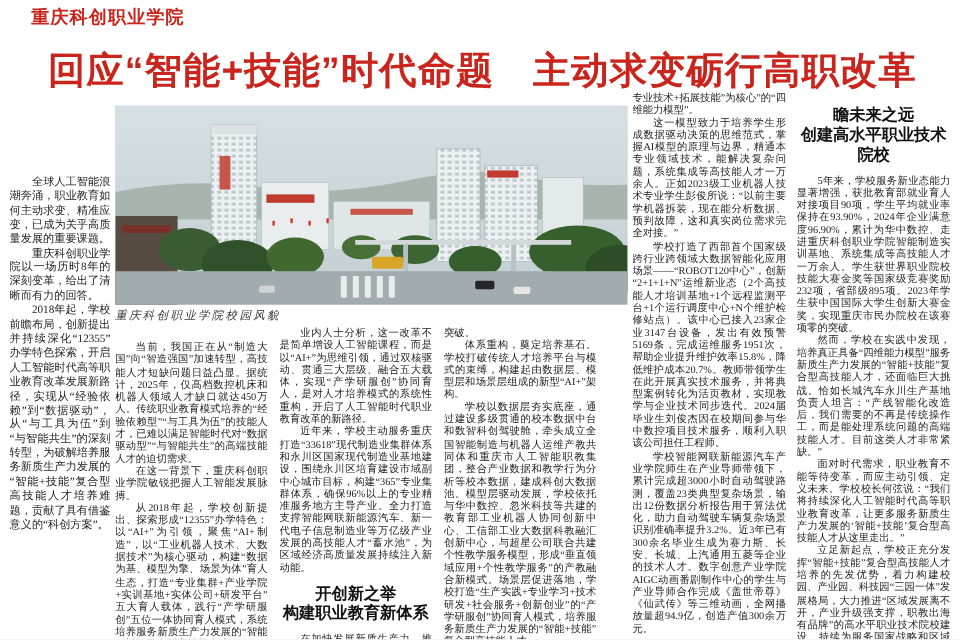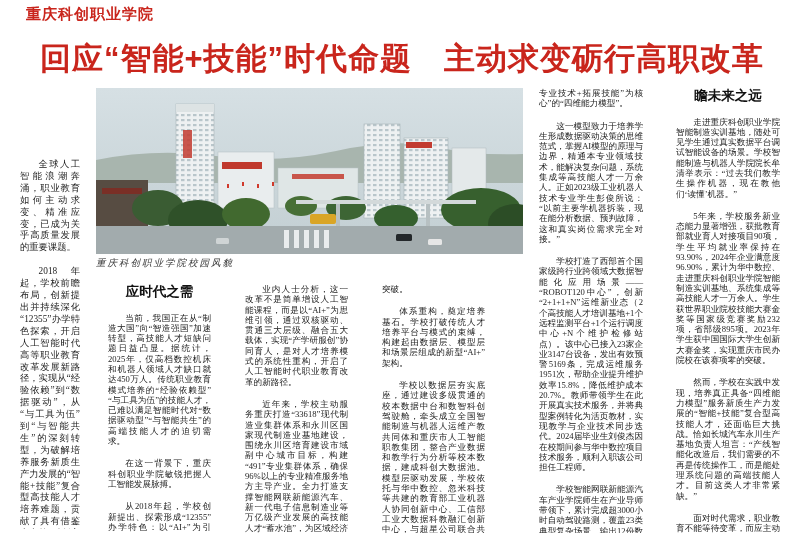--- a/index.html
+++ b/index.html
@@ -26,21 +26,21 @@
   }
   .caption {
     position:absolute; left:96px; top:257px; width:427px;
     text-align:left; font-size:9.5px; font-style:italic; color:#3a3a3a;
     letter-spacing:2px;
   }
   .col {
     position:absolute; text-align:justify; color:var(--ink);
     font-size:8.6px; line-height:10.3px; overflow:hidden;
   }
-  .col p { margin:12px; text-indent:2em; }
+  .col p { margin:0; text-indent:2em; }
   .col p.cont { text-indent:0; }
   .sec-head {
     font-family:"Liberation Sans","DejaVu Sans",sans-serif;
     font-weight:700; font-size:13.5px; line-height:16.5px;
     text-align:center; color:#111; margin:9px 0 7px;
   }
   .sec-head:first-child { margin-top:12px; }
   .col1 { left:8px;  top:147px; width:84px;  height:382px; font-size:9.3px; line-height:11.9px; }
   .col2 { left:96px; top:272px; width:127px; height:261px; }
   .col3 { left:233px;top:272px; width:127px; height:261px; }
@@ -107,54 +107,54 @@
       <rect x="131" y="96" width="2" height="4" fill="#d03a2c"></rect>
       <rect x="146" y="94" width="2" height="4" fill="#d03a2c"></rect>
       <rect x="161" y="96" width="2" height="4" fill="#d03a2c"></rect>
       <rect x="176" y="94" width="2" height="4" fill="#d03a2c"></rect>
     </svg>
   </div>
   <div class="caption">重庆科创职业学院校园风貌</div>
 
   <div class="col col1">
       <p class="">全球人工智能浪潮奔涌，职业教育如何主动求变、精准应变，已成为关乎高质量发展的重要课题。</p>
+      <p class="">重庆科创职业学院以一场历时8年的深刻变革，给出了清晰而有力的回答。</p>
       <p class="">2018年起，学校前瞻布局，创新提出并持续深化“12355”办学特色探索，开启人工智能时代高等职业教育改革发展新路径，实现从“经验依赖”到“数据驱动”，从“与工具为伍”到“与智能共生”的深刻转型，为破解培养服务新质生产力发展的“智能+技能”复合型高技能人才培养难题，贡献了具有借鉴意义的“科创方案”。</p>
     </div>
   <div class="col col2">
       <div class="sec-head">
-        <div>应时代之需</div>
       </div>
       <p class="">当前，我国正在从“制造大国”向“智造强国”加速转型，高技能人才短缺问题日益凸显。据统计，2025年，仅高档数控机床和机器人领域人才缺口就达450万人。传统职业教育模式培养的“经验依赖型”“与工具为伍”的技能人才，已难以满足智能时代对“数据驱动型”“与智能共生”的高端技能人才的迫切需求。</p>
       <p class="">在这一背景下，重庆科创职业学院敏锐把握人工智能发展脉搏。</p>
       <p class="">从2018年起，学校创新提出、探索形成“12355”办学特色：以“AI+”为引领，聚焦“AI+制造”，以“工业机器人技术、大数据技术”为核心驱动，构建“数据为基、模型为擎、场景为体”育人生态，打造“专业集群+产业学院+实训基地+实体公司+研发平台”五大育人载体，践行“产学研服创”五位一体协同育人模式，系统培养服务新质生产力发展的“智能+技能”复合型高技能人才。</p>
     </div>
   <div class="col col3">
       <p class="">业内人士分析，这一改革不是简单增设人工智能课程，而是以“AI+”为思维引领，通过双核驱动、贯通三大层级、融合五大载体，实现“产学研服创”协同育人，是对人才培养模式的系统性重构，开启了人工智能时代职业教育改革的新路径。</p>
-      <p class="">近年来，学校主动服务重庆打造“33618”现代制造业集群体系和永川区国家现代制造业基地建设，围绕永川区培育建设市域副中心城市目标，构建“491”专业集群体系，确保96%以上的专业精准服务地方主导产业。全力打造支撑智能网联新能源汽车、新一代电子信息制造业等万亿级产业发展的高技能人才“蓄水池”，为区域经济高质量发展持续注入新动能。</p>
+      <p class="">近年来，学校主动服务重庆打造“33618”现代制造业集群体系和永川区国家现代制造业基地建设，围绕永川区培育建设市域副中心城市目标，构建“365”专业集群体系，确保96%以上的专业精准服务地方主导产业。全力打造支撑智能网联新能源汽车、新一代电子信息制造业等万亿级产业发展的高技能人才“蓄水池”，为区域经济高质量发展持续注入新动能。</p>
       <div class="sec-head">
         <div>开创新之举</div>
         <div>构建职业教育新体系</div>
       </div>
       <p class="">在加快发展新质生产力、推动现代化产业体系建设的时代背景下，重庆科创职业院校通过系统性改革，实现三大</p>
     </div>
   <div class="col col4">
       <p class="cont ">突破。</p>
       <p class="">体系重构，奠定培养基石。学校打破传统人才培养平台与模式的束缚，构建起由数据层、模型层和场景层组成的新型“AI+”架构。</p>
       <p class="">学校以数据层夯实底座，通过建设多级贯通的校本数据中台和数智科创驾驶舱，牵头成立全国智能制造与机器人运维产教共同体和重庆市人工智能职教集团，整合产业数据和教学行为分析等校本数据，建成科创大数据池。模型层驱动发展，学校依托与华中数控、忽米科技等共建的教育部工业机器人协同创新中心、工信部工业大数据科教融汇创新中心，与超星公司联合共建个性教学服务模型，形成“垂直领域应用+个性教学服务”的产教融合新模式。场景层促进落地，学校打造“生产实践+专业学习+技术研发+社会服务+创新创业”的“产学研服创”协同育人模式，培养服务新质生产力发展的“智能+技能”复合型高技能人才。</p>
     </div>
   <div class="col col5">
       <p class="cont ">专业技术+拓展技能”为核心”的“四维能力模型”。</p>
       <p class="">这一模型致力于培养学生形成数据驱动决策的思维范式，掌握AI模型的原理与边界，精通本专业领域技术，能解决复杂问题，系统集成等高技能人才一万余人。正如2023级工业机器人技术专业学生彭俊所说：“以前主要学机器拆装，现在能分析数据、预判故障，这和真实岗位需求完全对接。”</p>
       <p class="">学校打造了西部首个国家级跨行业跨领域大数据智能化应用场景——“ROBOT120中心”，创新“2+1+1+N”运维新业态（2个高技能人才培训基地+1个远程监测平台+1个运行调度中心+N个维护检修站点）。该中心已接入23家企业3147台设备，发出有效预警5169条，完成运维服务1951次，帮助企业提升维护效率15.8%，降低维护成本20.7%。教师带领学生在此开展真实技术服务，并将典型案例转化为活页教材，实现教学与企业技术同步迭代。2024届毕业生刘俊杰因在校期间参与华中数控项目技术服务，顺利入职该公司担任工程师。</p>
       <p class="">学校智能网联新能源汽车产业学院师生在产业导师带领下，累计完成超3000小时自动驾驶路测，覆盖23类典型复杂场景，输出12份数据分析报告用于算法优化，助力自动驾驶车辆复杂场景识别准确率提升3.2%。近3年已有300余名毕业生成为赛力斯、长安、长城、上汽通用五菱等企业的技术人才。数字创意产业学院AIGC动画番剧制作中心的学生与产业导师合作完成《盖世帝尊》《仙武传》等三维动画，全网播放量超94.9亿，创造产值300余万元。</p>
     </div>
   <div class="col col6">
       <div class="sec-head">
         <div>瞻未来之远</div>
+        <div>创建高水平职业技术院校</div>
       </div>
-      <p class="">走进重庆科创职业学院智能制造实训基地，随处可见学生通过真实数据平台调试智能设备的场景。学校智能制造与机器人学院院长牟清举表示：“过去我们教学生操作机器，现在教他们‘读懂’机器。”</p>
       <p class="">5年来，学校服务新业态能力显著增强，获批教育部就业育人对接项目90项，学生平均就业率保持在93.90%，2024年企业满意度96.90%，累计为华中数控、走进重庆科创职业学院智能制造实训基地、系统集成等高技能人才一万余人。学生获世界职业院校技能大赛金奖等国家级竞赛奖励232项，省部级895项。2023年学生获中国国际大学生创新大赛金奖，实现重庆市民办院校在该赛项零的突破。</p>
       <p class="">然而，学校在实践中发现，培养真正具备“四维能力模型”服务新质生产力发展的“智能+技能”复合型高技能人才，还面临巨大挑战。恰如长城汽车永川生产基地负责人坦言：“产线智能化改造后，我们需要的不再是传统操作工，而是能处理系统问题的高端技能人才。目前这类人才非常紧缺。”</p>
       <p class="">面对时代需求，职业教育不能等待变革，而应主动引领、定义未来。学校校长何弦说：“我们将持续深化人工智能时代高等职业教育改革，让更多服务新质生产力发展的‘智能+技能’复合型高技能人才从这里走出。”</p>
       <p class="">立足新起点，学校正充分发挥“智能+技能”复合型高技能人才培养的先发优势，着力构建校园、产业园、科技园“三园一体”发展格局，大力推进“区域发展离不开，产业升级强支撑，职教出海有品牌”的高水平职业技术院校建设。持续为服务国家战略和区域发展注入人才动能，为新时代高等职业教育改革贡献更多“科创智慧”与“科创方案”。</p>
     </div>
 
 </div>
 
 </body></html>

